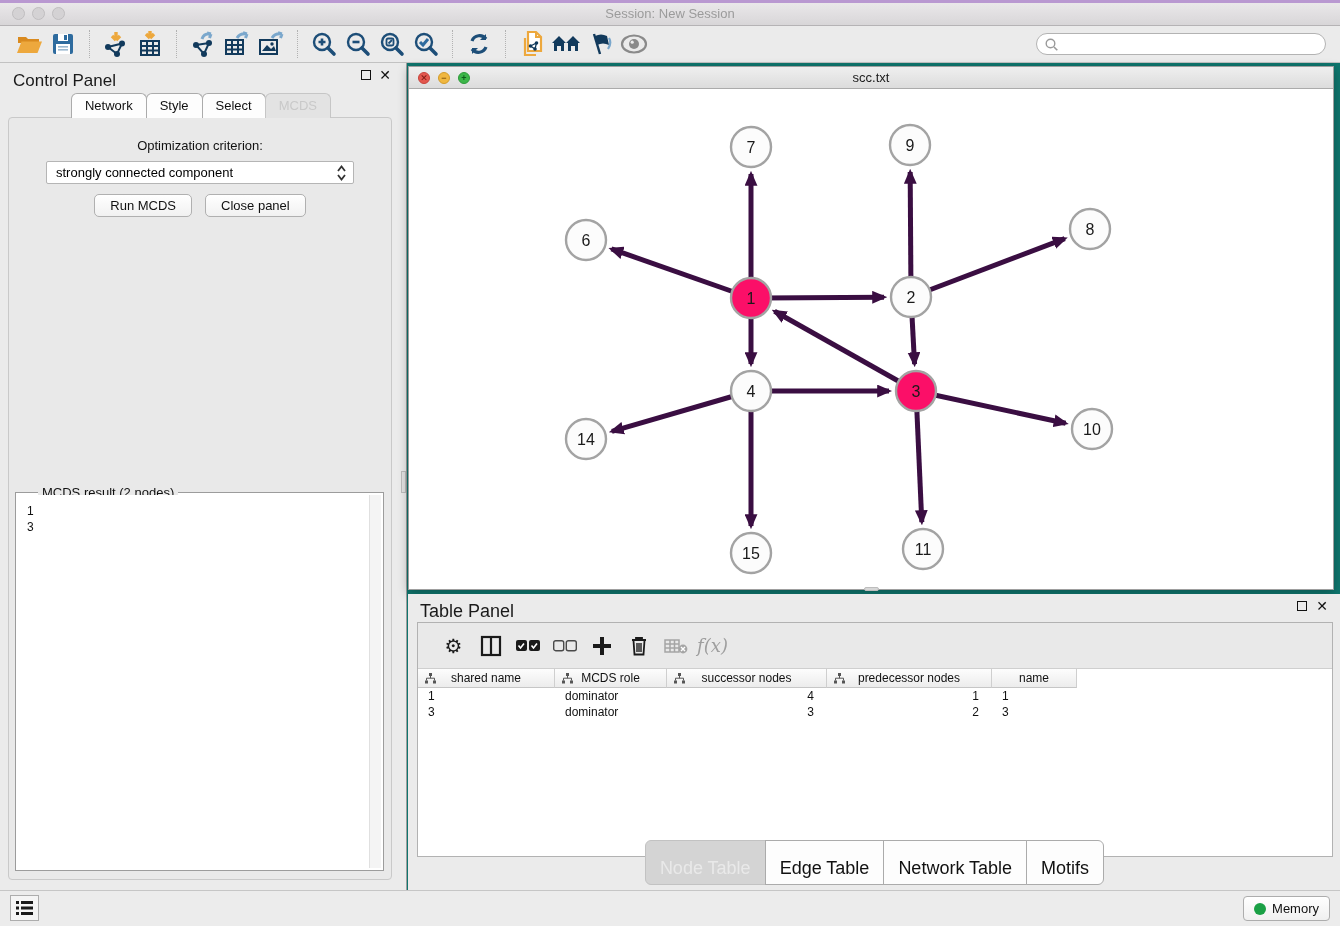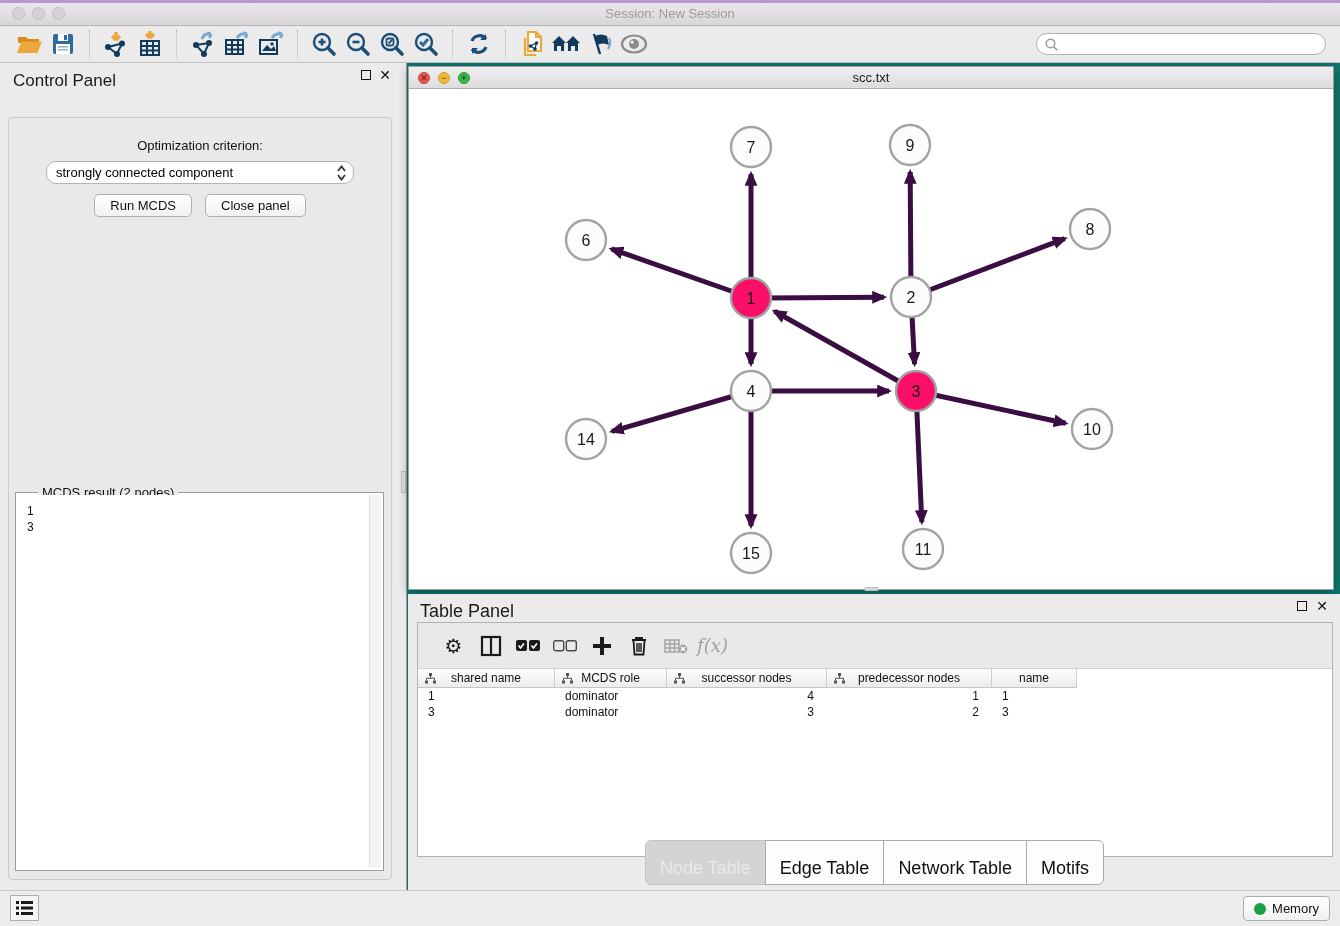--- a/index.html
+++ b/index.html
@@ -33,21 +33,21 @@
   .float-box { width:10px; height:10px; border:1.5px solid #111; }
   .close-x { font-size:14px; font-weight:bold; color:#111; line-height:10px; }
   .tabrow { position:relative; height:27px; display:flex; justify-content:center; align-items:flex-end; z-index:2; }
   .tab { font-size:13px; padding:4px 13px 5px; background:#fdfdfd; border:1px solid #ababab;
     border-bottom:none; border-radius:6px 6px 0 0; margin:0 -1px 0 0; color:#111; }
   .tab.active { background:#e3e3e3; border-color:#c6c6c6; color:#c9c9c9; }
   .cp-box { position:absolute; left:8px; right:9px; top:54px; bottom:10px; background:#e9e9e9;
     border:1px solid #c9c9c9; border-radius:4px; }
   .opt-label { position:absolute; left:0; right:0; top:20px; text-align:center; font-size:13px; color:#111; }
   .dropdown { position:absolute; left:37px; right:37px; top:43px; height:23px; background:#fff;
-    border:1px solid #b5b5b5; border-radius:10px; display:flex; align-items:center; padding-left:9px; font-size:13px; }
+    border:1px solid #b5b5b5; border-radius:2px; display:flex; align-items:center; padding-left:9px; font-size:13px; }
   .dd-chev { position:absolute; right:7px; top:3px; }
   .btnrow { position:absolute; left:0; right:0; top:76px; display:flex; justify-content:center; gap:13px; }
   .pbtn { font-size:13px; padding:3px 15px; background:linear-gradient(#ffffff,#f1f1f1);
     border:1px solid #b0b0b0; border-radius:5px; color:#111; }
   .result-fs { position:absolute; left:6px; right:7px; top:374px; bottom:8px;
     border:1px solid #9c9c9c; background:#fff; }
   .result-legend { position:absolute; left:22px; top:-8px; background:#e9e9e9; padding:0 4px; font-size:13px; color:#111; }
   .result-area { position:absolute; inset:2px; background:#fff; font-size:12px; color:#111;
     padding:8px 0 0 9px; line-height:16px; }
   .result-scroll { position:absolute; right:2px; top:2px; bottom:2px; width:12px; background:#f4f4f4; border-left:1px solid #e0e0e0; }
@@ -260,20 +260,26 @@
   </div>
 
   <div class="control-panel">
     <div class="panel-head">
       <div class="panel-title">Control Panel</div>
       <div class="panel-btns">
         <div class="float-box"></div>
         <div class="close-x">✕</div>
       </div>
     </div>
+    <div class="tabrow" id="cp-tabs">
+        <div class="tab">Network</div>
+        <div class="tab">Style</div>
+        <div class="tab">Select</div>
+        <div class="tab active">MCDS</div>
+      </div>
     <div class="cp-box">
       <div class="opt-label">Optimization criterion:</div>
       <div class="dropdown">
         <span>strongly connected component</span>
         <svg class="dd-chev" width="9" height="16" viewBox="0 0 9 16">
             <path d="M1 6 L4.5 1.5 L8 6" stroke="#333" stroke-width="1.8" fill="none"></path>
             <path d="M1 10 L4.5 14.5 L8 10" stroke="#333" stroke-width="1.8" fill="none"></path>
           </svg>
       </div>
       <div class="btnrow">

